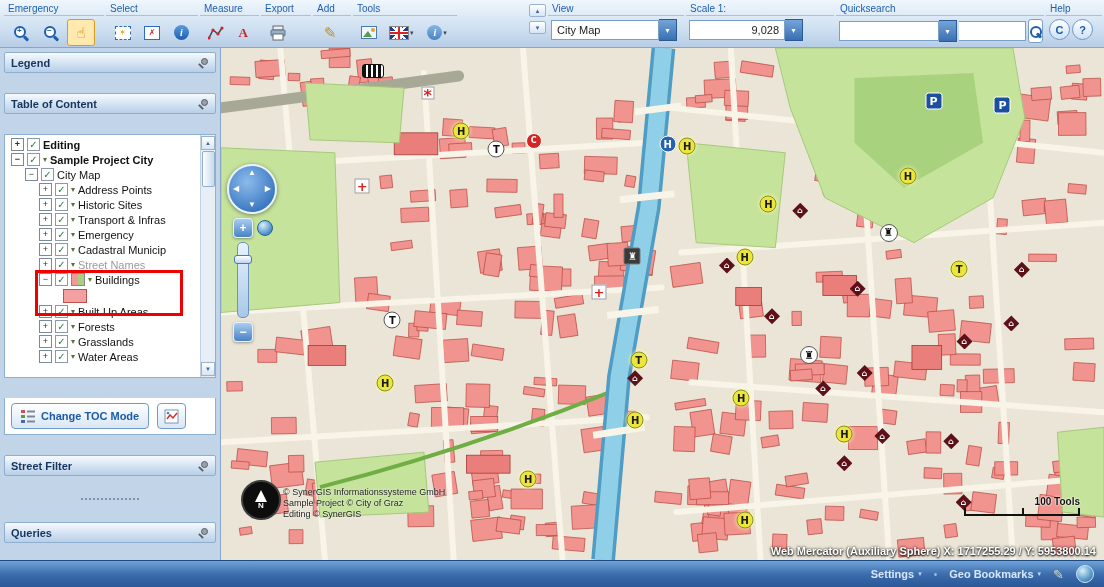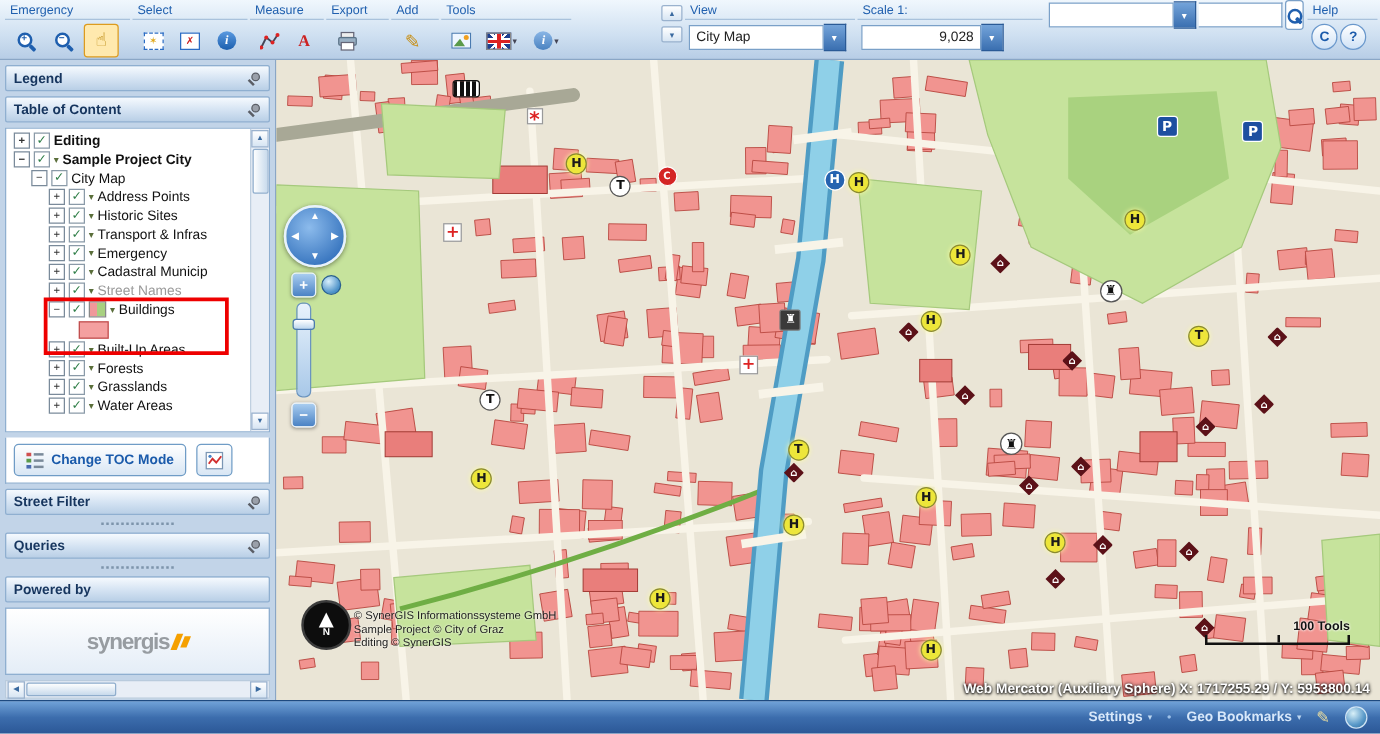--- a/index.html
+++ b/index.html
@@ -33,21 +33,21 @@
   .collapse-col{display:flex;flex-direction:column;justify-content:flex-start;gap:4px;margin-left:72px;padding-top:4px;width:18px;}
   .minibtn{width:15px;height:11px;border:1px solid #9ab2ce;border-radius:2px;background:linear-gradient(#fff,#d7e5f3);font-size:7px;color:#3a6aa0;display:flex;align-items:center;justify-content:center;cursor:pointer;}
   .selwrap{display:flex;align-items:center;}
   .selbox{height:18px;background:#fff;border:1px solid #7aa0c8;font-size:11px;display:flex;align-items:center;padding:0 5px;color:#222;white-space:nowrap;overflow:hidden;}
   .selarrow{width:17px;height:20px;background:linear-gradient(#74a4da,#3a6fb0);border:1px solid #2a5a96;border-left:none;color:#fff;font-size:8px;display:flex;align-items:center;justify-content:center;cursor:pointer;flex:none;}
   .qs-input{height:18px;width:60px;border:1px solid #7aa0c8;border-left:none;font-size:11px;padding:0 3px;outline:none;}
   .roundbtn{width:19px;height:19px;border-radius:50%;border:1px solid #6a98cc;background:linear-gradient(#ffffff,#cfe2f6);color:#1b5bab;font-weight:bold;font-size:11px;display:flex;align-items:center;justify-content:center;cursor:pointer;}
   .printer{display:block;}
   
   .main{flex:1;display:flex;min-height:0;}
-  .sidebar{width:212px;padding:4px;display:flex;flex-direction:column;gap:4px;overflow:hidden;flex:none;background:#c2d4e8;}
+  .sidebar{width:212px;padding:4px;display:flex;flex-direction:column;gap:20px;overflow:hidden;flex:none;background:#c2d4e8;}
   .phead{height:19px;background:linear-gradient(#f6fafe,#d3e2f2 55%,#b9cfe6);border:1px solid #8fafd0;display:flex;align-items:center;padding:0 6px;font-size:11px;font-weight:bold;color:#16355e;border-radius:2px;flex:none;cursor:pointer;}
   .pin{width:11px;height:11px;position:relative;display:inline-block;margin-left:auto;}
   .pin::before{content:"";position:absolute;right:1px;top:1px;width:5px;height:5px;border-radius:50%;background:#9aa0aa;border:1px solid #5a5e66;}
   .pin::after{content:"";position:absolute;left:0;bottom:1px;width:6px;height:2px;background:#5a5e66;transform:rotate(45deg);}
   .toc-tree{height:240px;background:#fff;border:1px solid #8fafd0;position:relative;overflow:hidden;padding:2px 0 0 2px;flex:none;}
   .trow{height:15px;display:flex;align-items:center;gap:3px;font-size:11px;color:#111;white-space:nowrap;}
   .trow.bold{font-weight:bold;}
   .trow .lbl{cursor:pointer;}
   .trow.disabled .lbl{color:#9a9a9a;}
   .expander{width:11px;height:11px;border:1px solid #7a8a9a;background:#fff;font-size:9px;line-height:9px;display:flex;align-items:center;justify-content:center;color:#333;flex:none;cursor:pointer;}
@@ -245,20 +245,21 @@
       <div class="tbtns">
         <div class="selwrap">
           <div class="selbox" style="width:84px;justify-content:flex-end">9,028</div>
           <div class="selarrow">▾</div>
         </div>
       </div>
     </div>
     <div class="tsep"></div>
 
     <div class="tgroup" style="width:208px">
+      <div class="tlabel">Quicksearch</div>
       <div class="tbtns">
         <div class="selwrap">
           <div class="selbox" style="width:88px"></div>
           <div class="selarrow">▾</div>
         </div>
         <input class="qs-input" value="" style="">
         <div class="tbtn" style="width:22px;height:22px;background:#fff;border:1px solid #7aa0c8">
             <span class="mag" style="width:13px;height:13px">
               <i></i>
             </span>

